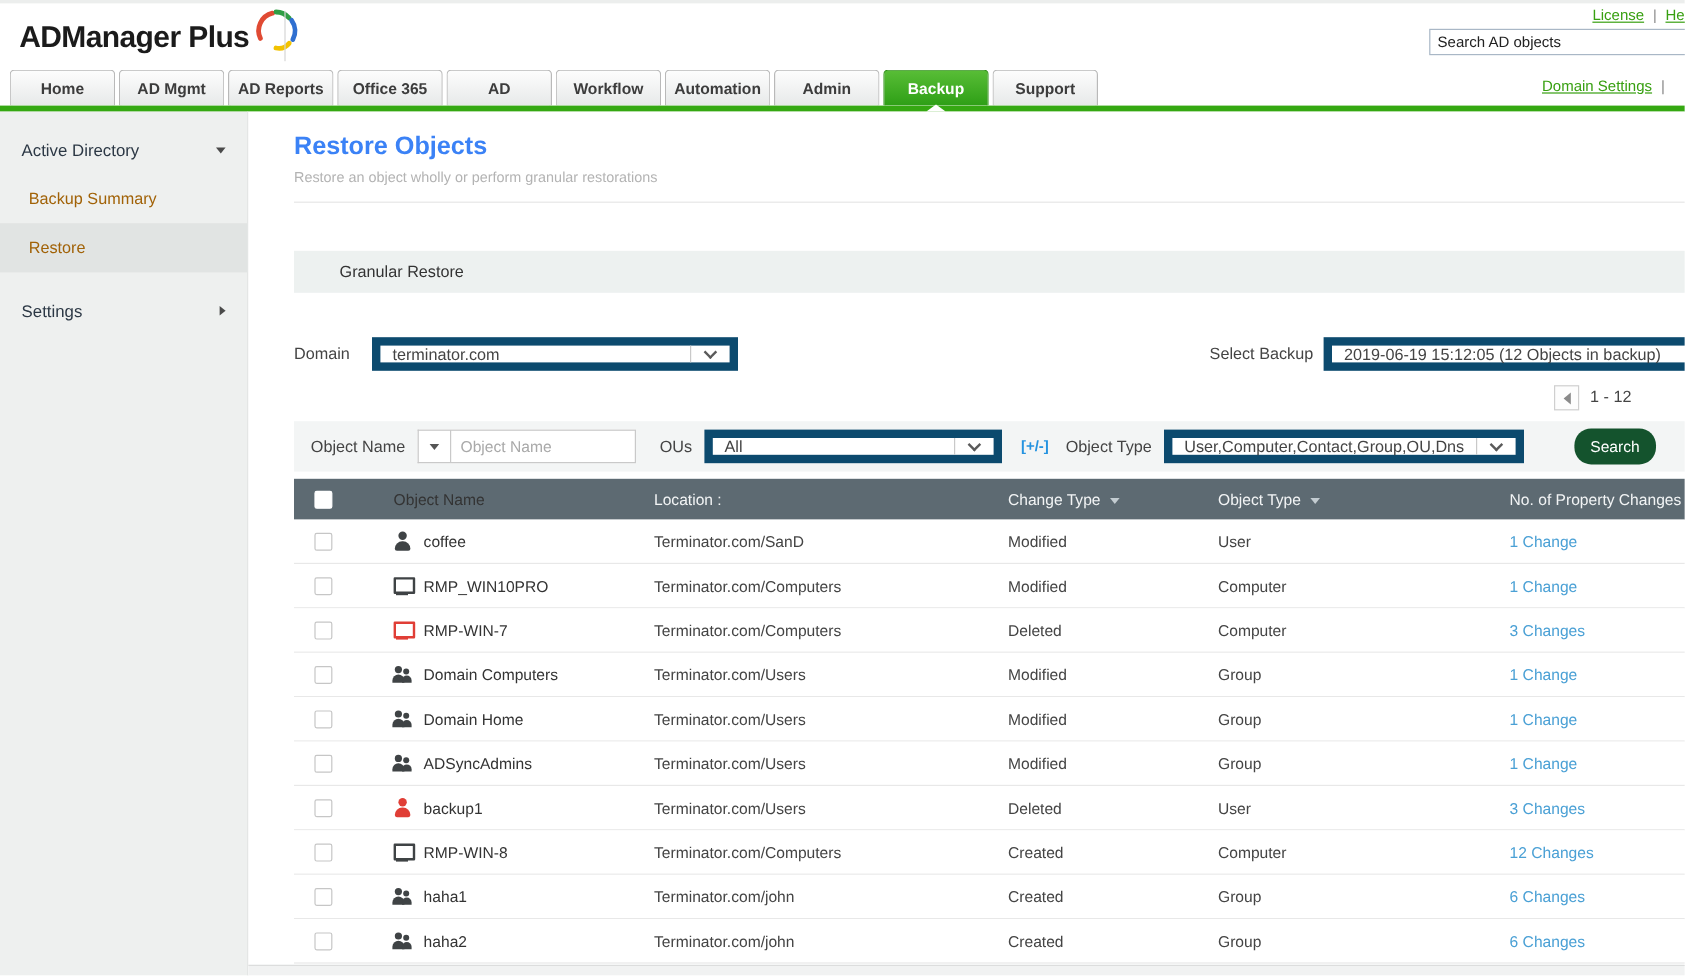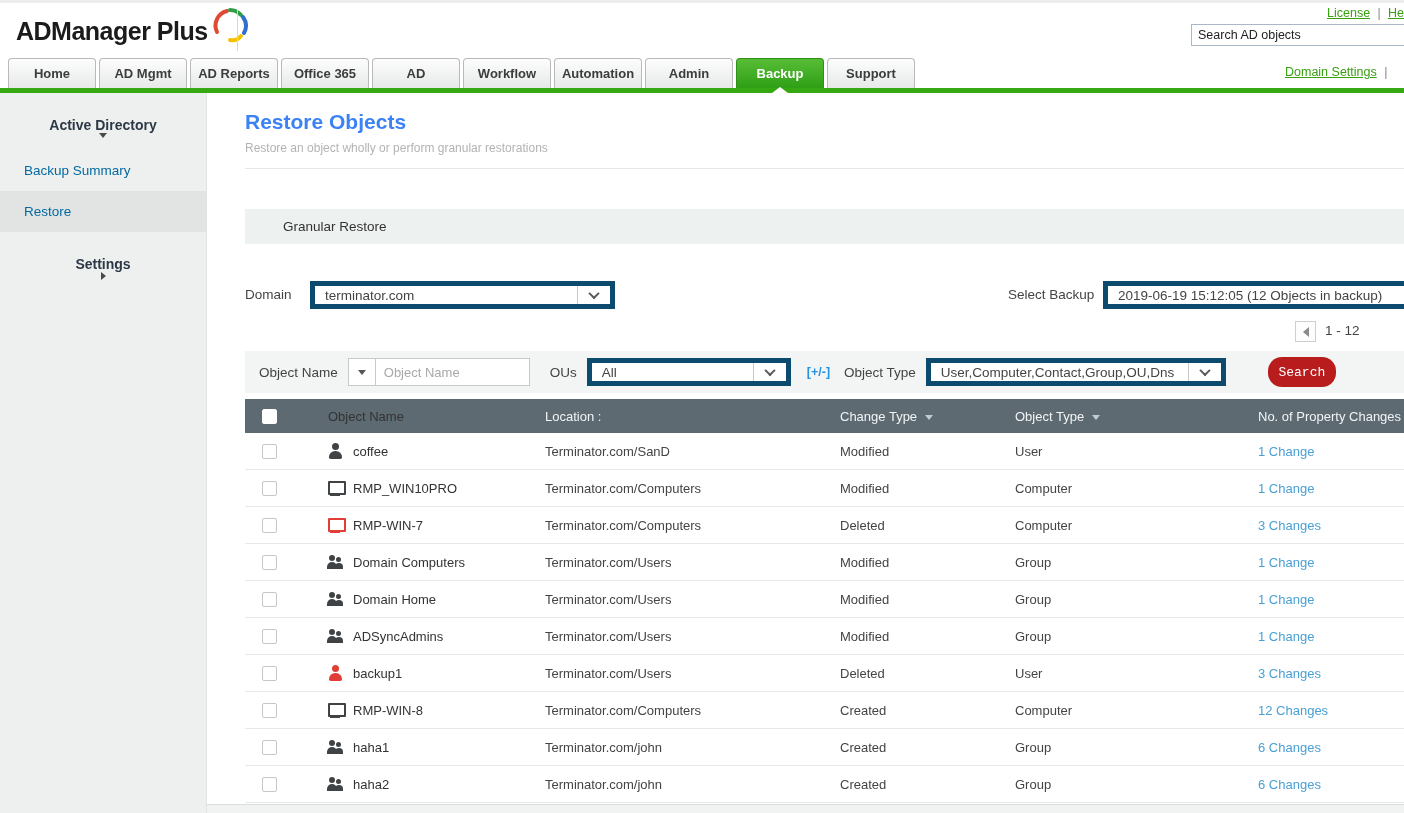--- a/index.html
+++ b/index.html
@@ -34,41 +34,41 @@
   .nav-tab.active { background:linear-gradient(#58bd36,#2e9f16); color:#fff; border-color:#2e9116; }
   .nav-tab.active::after { content:''; position:absolute; bottom:-5px; left:50%; transform:translateX(-50%);
     border-left:8px solid transparent; border-right:8px solid transparent; border-bottom:6px solid #fff; z-index:5; }
   .domain-settings { position:absolute; left:1285px; top:7px; font-size:12.5px; white-space:nowrap; }
   .domain-settings .sep { color:#888; margin-left:4px; }
   .green-bar { position:absolute; top:88px; left:0; width:100%; height:5px; background:#35a812; }
 
   
   .sidebar { position:absolute; top:93px; left:0; width:207px; height:720px; background:#eef0ef; border-right:1px solid #e2e4e3; }
   .side-section { padding:24px 18px 0 18px; display:flex; justify-content:space-between; align-items:center;
-    font-size:14px; font-weight:bold; color:#2c3845; cursor:pointer;flex-direction:column; }
+    font-size:14px; font-weight:normal; color:#2c3845; cursor:pointer; }
   .caret-down { width:0; height:0; border-left:4.5px solid transparent; border-right:4.5px solid transparent; border-top:5.5px solid #4a4a4a; }
   .caret-right { width:0; height:0; border-top:4.5px solid transparent; border-bottom:4.5px solid transparent; border-left:5.5px solid #4a4a4a; }
-  .side-item { padding:13px 18px 13px 24px; font-size:13.5px; color:#0369a1; cursor:pointer; margin-top:12px; }
+  .side-item { padding:13px 18px 13px 24px; font-size:13.5px; color:#a16207; cursor:pointer; margin-top:12px; }
   .side-item.active { background:#e1e4e3; margin-top:6px; }
   .side-item + .side-item { margin-top:0; }
 
   
   .main { position:absolute; top:93px; left:207px; width:1197px; height:720px; background:#fff; overflow:hidden; }
   .content { padding:17px 0 0 38px; position:relative; }
   .page-title { font-size:21px; font-weight:600; color:#3b82f6; }
   .page-subtitle { font-size:12px; color:#b3b3b3; margin-top:7px; }
   .title-rule { border:none; border-top:1px solid #e6e6e6; margin-top:13px; width:1200px; }
 
   .restore-tabs { margin-top:40px; height:35px; width:1200px; background:#edf1f0; display:flex; }
   .restore-tab { padding:0 38px; line-height:35px; font-size:13.5px; color:#333; cursor:pointer; }
   .restore-tab.active { background:#fff; }
 
   .controls-row { position:relative; height:30px; margin-top:37px; width:1200px; }
   .field-label { font-size:13.5px; color:#444; line-height:28px; }
-  .select-box { position:absolute; top:0; height:28px; background:#fff; border:5px solid #0c4a6e; display:flex; align-items:center; cursor:pointer; }
+  .select-box { position:absolute; top:0; height:28px; background:#fff; border:7px solid #0c4a6e; display:flex; align-items:center; cursor:pointer; }
   .select-box .val { flex:1; padding:0 10px; font-size:13.5px; color:#444; white-space:nowrap; overflow:hidden; }
   .chev-btn { width:33px; height:100%; border-left:1px solid #c9c9c9; display:flex; align-items:center; justify-content:center; }
   .chev { width:8px; height:8px; border-right:2px solid #5a5a5a; border-bottom:2px solid #5a5a5a; transform:rotate(45deg) translate(-1px,-1px); }
   .lbl-domain { position:absolute; left:0; top:0; }
   .sel-domain { left:65px; width:305px; }
   .lbl-backup { position:absolute; left:763px; top:0; }
   .sel-backup { left:858px; width:345px; }
 
   .pagination-row { position:relative; height:22px; margin-top:10px; width:1200px; }
   .page-prev { position:absolute; left:1050px; top:0; width:21px; height:21px; border:1px solid #cfcfcf; background:#fdfdfd;
@@ -77,26 +77,26 @@
   .page-range { position:absolute; left:1080px; top:2px; font-size:13.5px; color:#444; white-space:nowrap; }
 
   .filter-bar { margin-top:8px; width:1200px; height:42px; background:#f3f5f5; display:flex; align-items:center; padding-left:14px; }
   .filter-bar .field-label { line-height:normal; }
   .mini-dd { width:27px; height:28px; background:#fff; border:1px solid #c9c9c9; border-right:none;
     display:flex; align-items:center; justify-content:center; margin-left:10px; cursor:pointer; }
   .mini-caret { width:0; height:0; border-left:4px solid transparent; border-right:4px solid transparent; border-top:5px solid #555; }
   .name-input { width:155px; height:28px; border:1px solid #c9c9c9; font-size:13px; padding:0 8px; color:#444; outline:none; font-family:"Liberation Sans",sans-serif; }
   .name-input::placeholder { color:#a9a9a9; }
   .f-ous-lbl { margin-left:20px; }
-  .sel-ous { position:static; width:204px; margin-left:10px; }
+  .sel-ous { position:static; width:248px; margin-left:10px; }
   .plusminus { margin-left:16px; color:#2493e0; font-size:12.5px; font-weight:bold; cursor:pointer; }
   .f-type-lbl { margin-left:14px; }
   .sel-type { position:static; width:300px; margin-left:10px; }
-  .search-btn { margin-left:42px; width:68px; height:30px; background:#b91c1c; color:#fff; border:none;
-    font-size:13px; font-family:Liberation Mono, monospace; cursor:pointer; border-radius:14px; }
+  .search-btn { margin-left:42px; width:68px; height:30px; background:#14532d; color:#fff; border:none;
+    font-size:13px; font-family:Liberation Sans, sans-serif; cursor:pointer; border-radius:14px; }
 
   
   .obj-table { margin-top:6px; width:1313px; }
   .t-row { display:grid; grid-template-columns:48px 252px 295px 175px 243px 300px; align-items:center; }
   .t-head { height:34px; background:#5d6a72; color:#f2f4f5; font-size:13px; }
   .t-head .cell-name { padding-left:35px; }
   .cell-check { display:flex; justify-content:center; }
   .checkbox { width:15px; height:15px; background:#fff; border:1px solid #c6c6c6; border-radius:2px; cursor:pointer; }
   .t-head .checkbox { border-color:#fff; }
   .sort-caret { display:inline-block; width:0; height:0; border-left:4.5px solid transparent; border-right:4.5px solid transparent;

